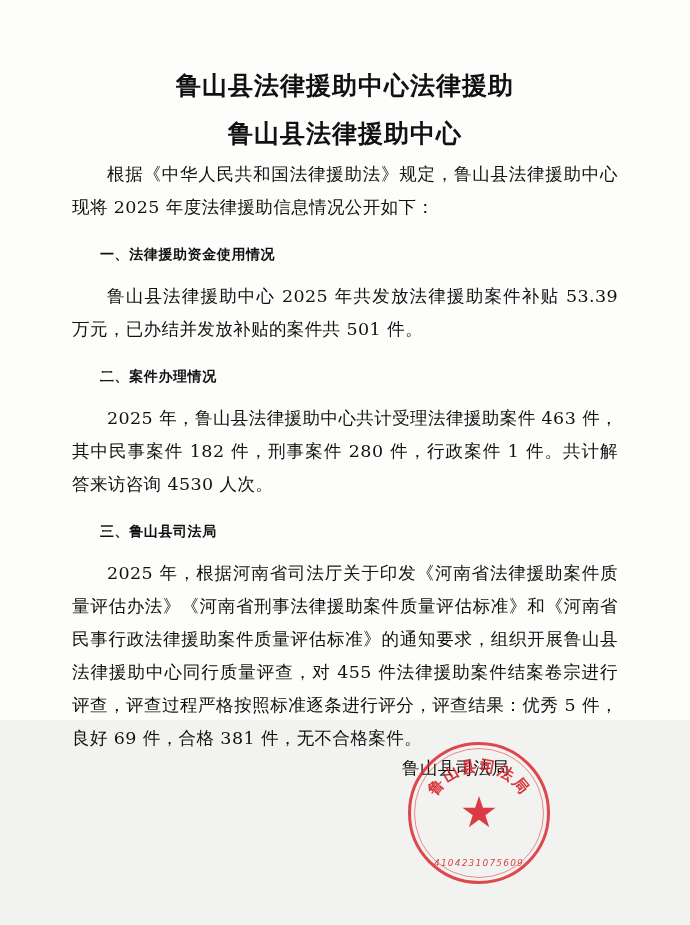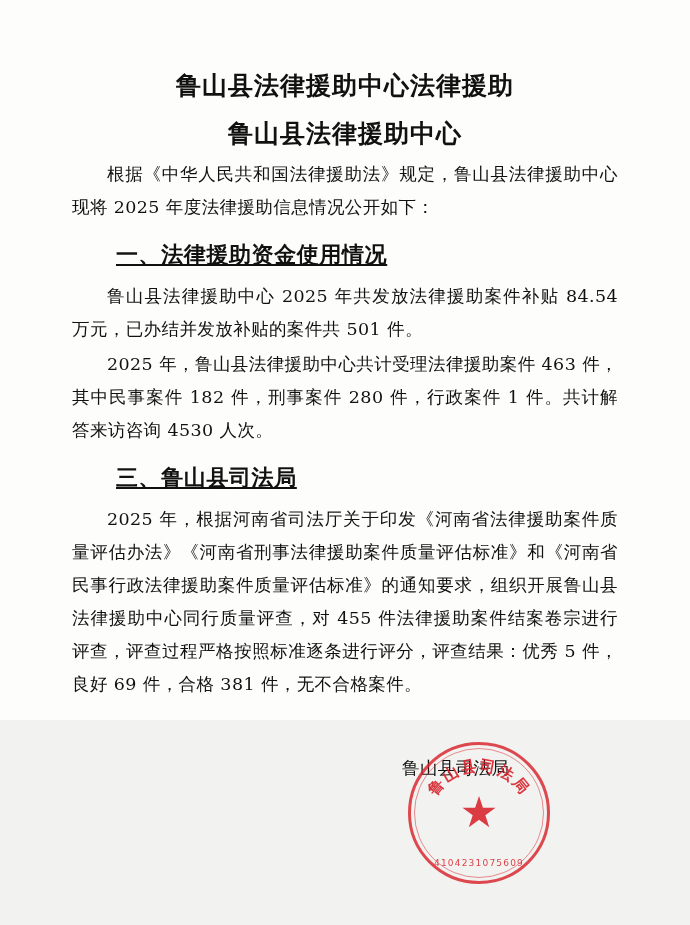--- a/index.html
+++ b/index.html
@@ -44,27 +44,26 @@
     font-size: 17.5px;
     line-height: 33px;
     color: #111;
     text-align: justify;
     text-justify: inter-ideograph;
     text-indent: 2em;
     letter-spacing: 0.4px;
   }
   p.heading {
     margin: 14px 0 10px 0;
-    font-size: 22px;
+    font-size: 14px;
     font-weight: bold;
     line-height: 32px;
     color: #111;
     text-indent: 2em;
     letter-spacing: 0.6px;
-    text-decoration: underline;
   }
   
   .seal {
     position: absolute;
     left: 408px;
     top: 742px;
     width: 142px;
     height: 142px;
     pointer-events: none;
   }
@@ -112,20 +111,21 @@
     position: absolute;
     left: 0;
     right: 0;
     bottom: 16px;
     text-align: center;
     color: #d8222b;
     font-size: 9px;
     letter-spacing: 1.2px;
     opacity: 0.85;
     font-family: "DejaVu Sans", sans-serif;
+    font-style: italic;
   }
   
   .sign-block {
     position: absolute;
     left: 380px;
     top: 752px;
     width: 250px;
     text-align: left;
     color: #111;
     font-size: 17.5px;
@@ -147,22 +147,23 @@
 
     <div class="doc-title">
       <span class="title-line">鲁山县法律援助中心法律援助</span>
       <span class="title-line">鲁山县法律援助中心</span>
     </div>
 
     <div class="body-block">
       <p class="para">根据《中华人民共和国法律援助法》规定，鲁山县法律援助中心现将 2025 年度法律援助信息情况公开如下：</p>
 
       <p class="heading">一、法律援助资金使用情况</p>
-      <p class="para">鲁山县法律援助中心 2025 年共发放法律援助案件补贴 84.54 万元，已办结并发放补贴的案件共 501 件。</p>
+      <p class="para">鲁山县法律援助中心 2025 年共发放法律援助案件补贴 53.39 万元，已办结并发放补贴的案件共 501 件。</p>
 
+      <p class="heading">二、案件办理情况</p>
       <p class="para">2025 年，鲁山县法律援助中心共计受理法律援助案件 463 件，其中民事案件 182 件，刑事案件 280 件，行政案件 1 件。共计解答来访咨询 4530 人次。</p>
 
       <p class="heading">三、鲁山县司法局</p>
       <p class="para">2025 年，根据河南省司法厅关于印发《河南省法律援助案件质量评估办法》《河南省刑事法律援助案件质量评估标准》和《河南省民事行政法律援助案件质量评估标准》的通知要求，组织开展鲁山县法律援助中心同行质量评查，对 455 件法律援助案件结案卷宗进行评查，评查过程严格按照标准逐条进行评分，评查结果：优秀 5 件，良好 69 件，合格 381 件，无不合格案件。</p>
     </div>
 
   </div>
 
   <div class="sign-block">
     <div class="org">鲁山县司法局</div>

